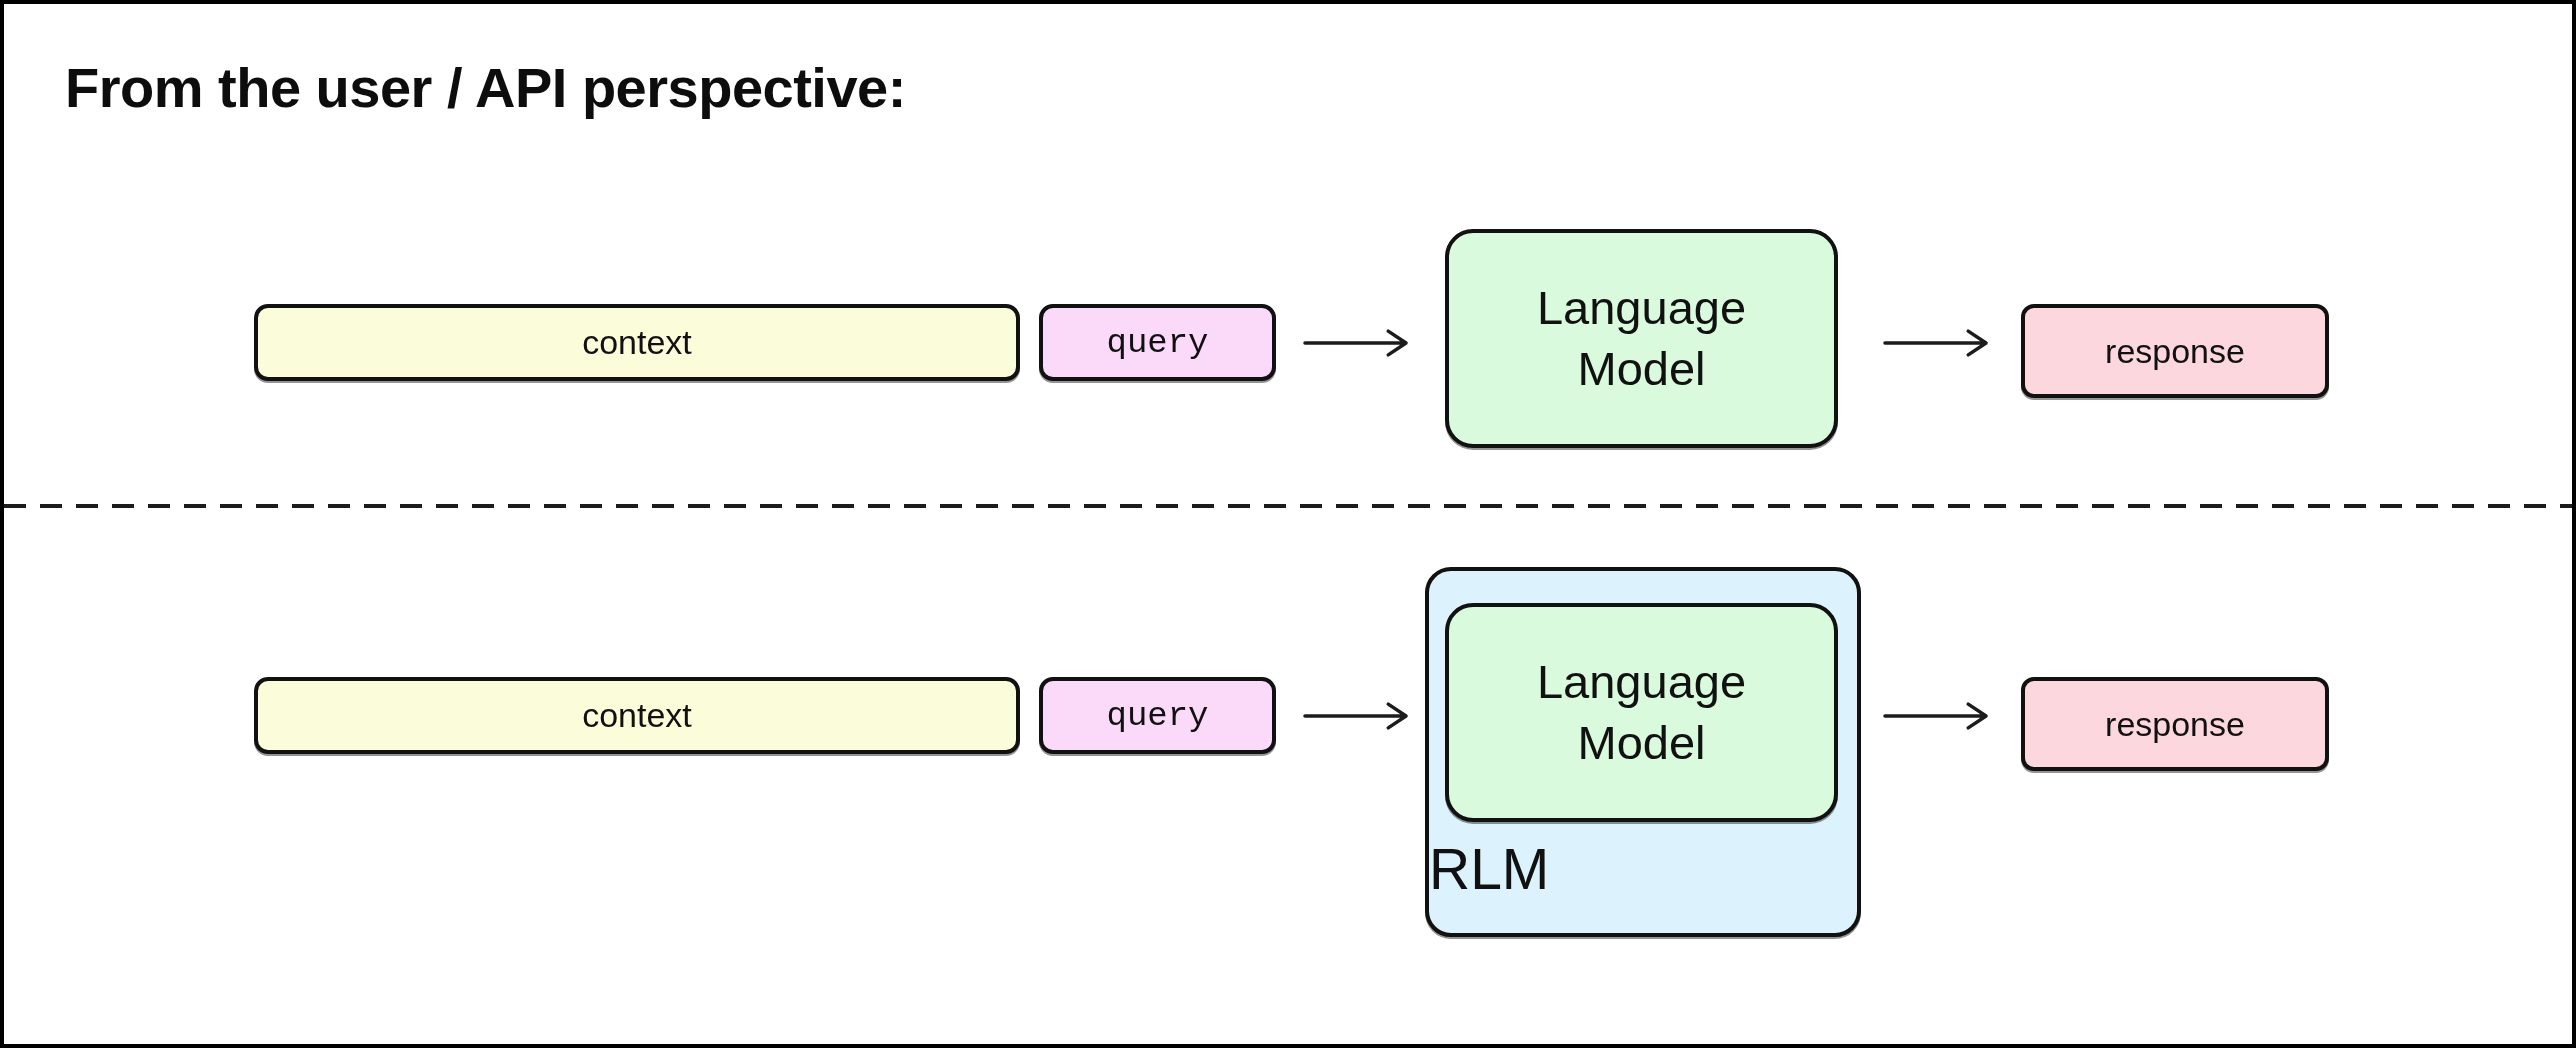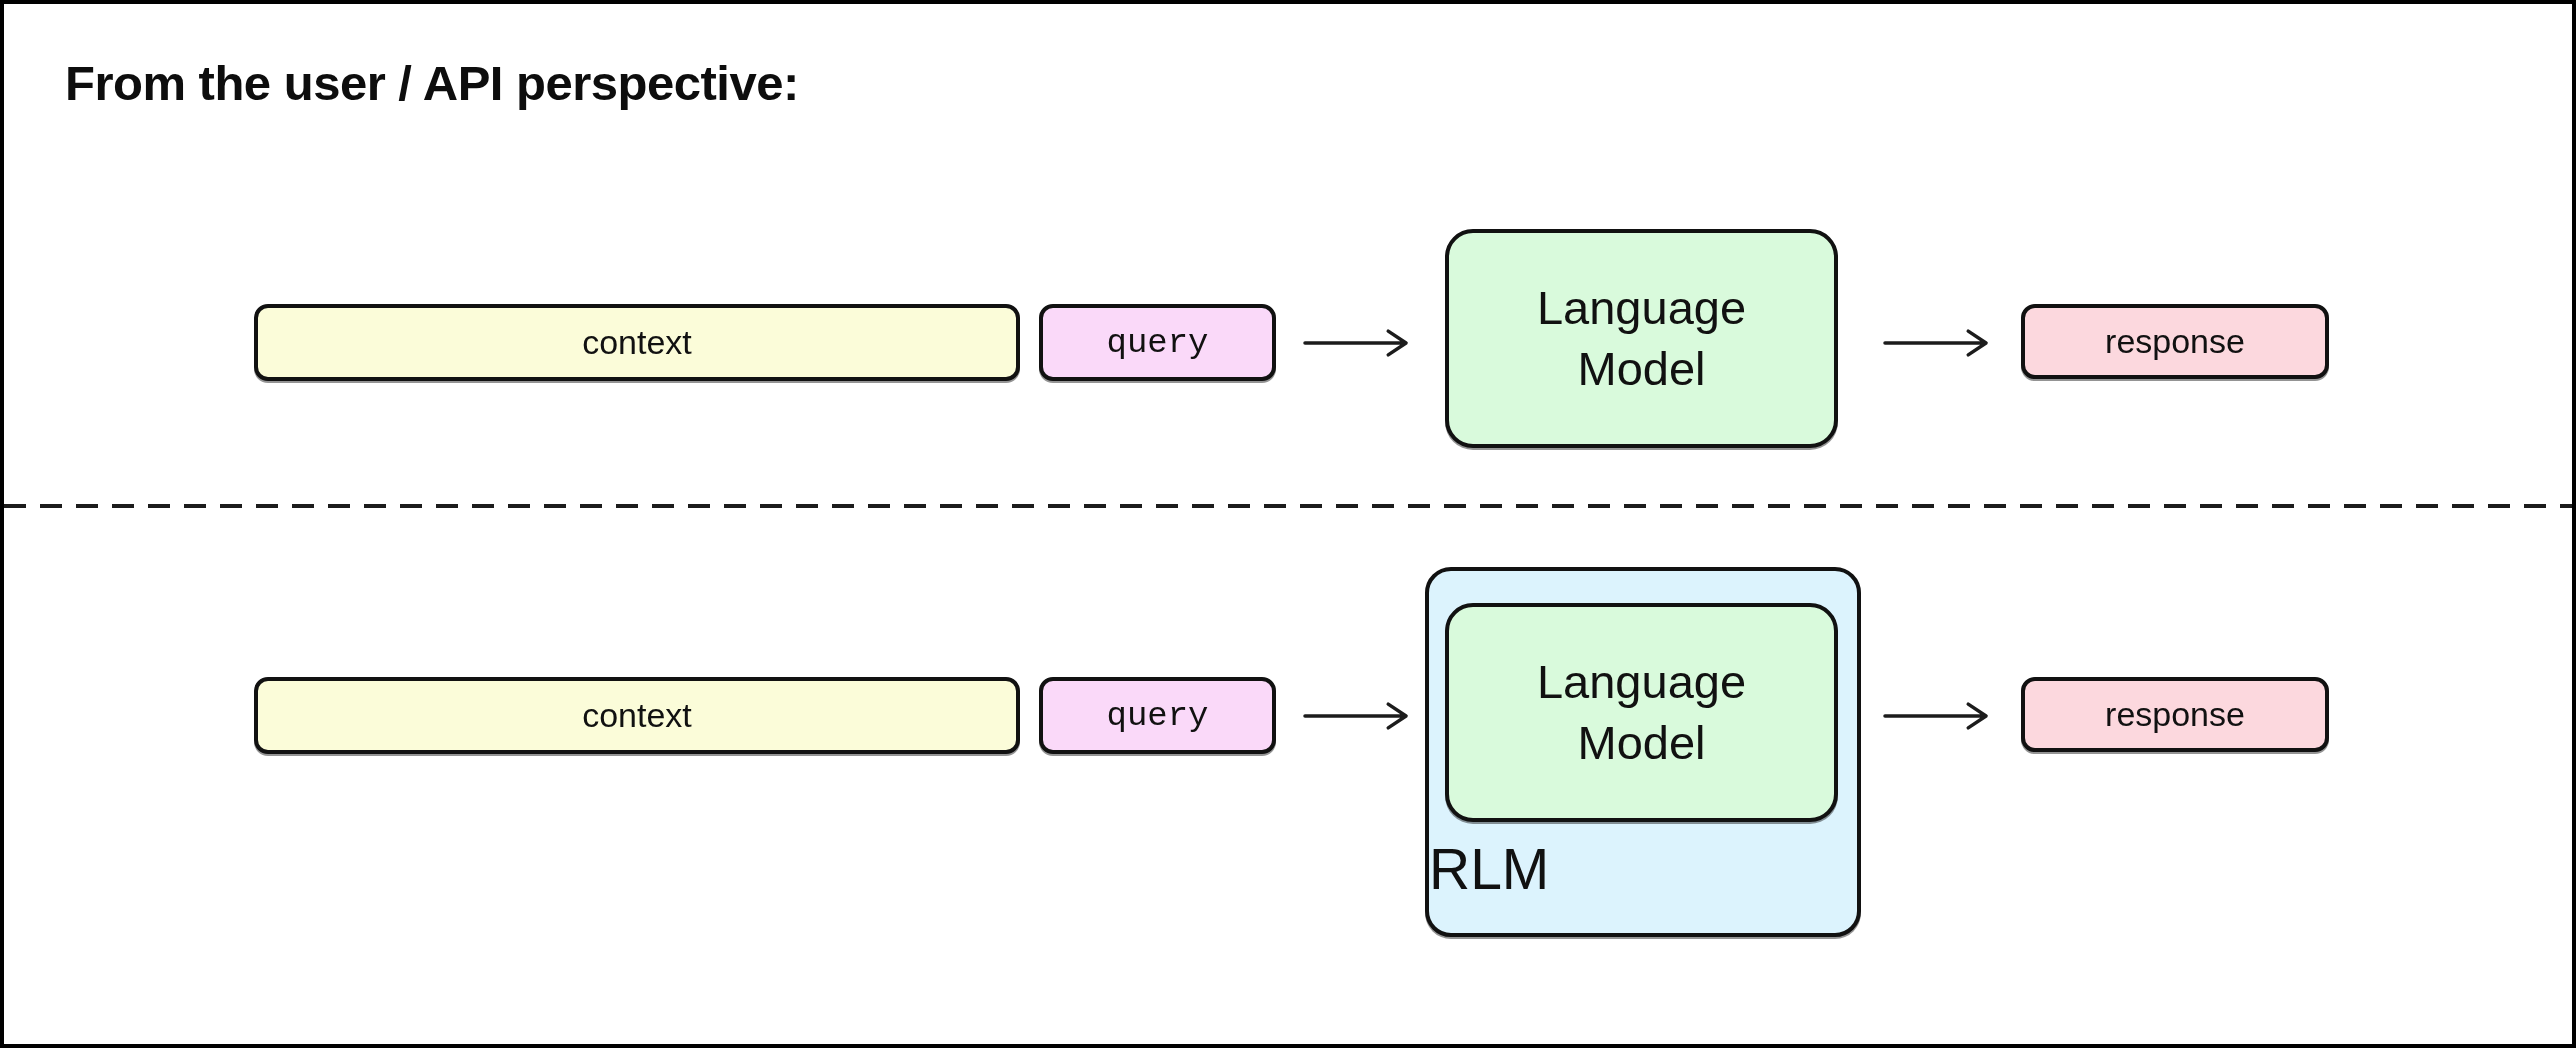--- a/index.html
+++ b/index.html
@@ -14,42 +14,42 @@
     height: 1048px;
     background: #ffffff;
     border: 4px solid #000000;
     box-sizing: border-box;
     overflow: hidden;
   }
   .title {
     position: absolute;
     left: 61px;
     top: 51px;
-    font-size: 49px;
+    font-size: 56px;
     font-weight: 700;
     color: #0d0d0d;
     letter-spacing: -0.5px;
     white-space: nowrap;
   }
   .node {
     position: absolute;
     display: flex;
     align-items: center;
     justify-content: center;
     border: 4px solid #111111;
     box-sizing: border-box;
     color: #111111;
     font-size: 34px;
     border-radius: 14px;
     box-shadow: 0 2px 0 rgba(17,17,17,0.45);
     text-align: center;
   }
   .node.context { width: 766px; height: 77px; text-align: right; }
   .node.query   { width: 237px; height: 77px; font-family: Liberation Mono, monospace; }
-  .node.response{ width: 308px; height: 75px; }
+  .node.response{ width: 308px; height: 94px; border-radius: 13px; }
   .node.model {
     width: 393px;
     height: 219px;
     border-radius: 28px;
     font-size: 47px;
     line-height: 1.28;
   }
   .node.model .model-text { width: 257px; }
   .rlm-box {
     position: absolute;

